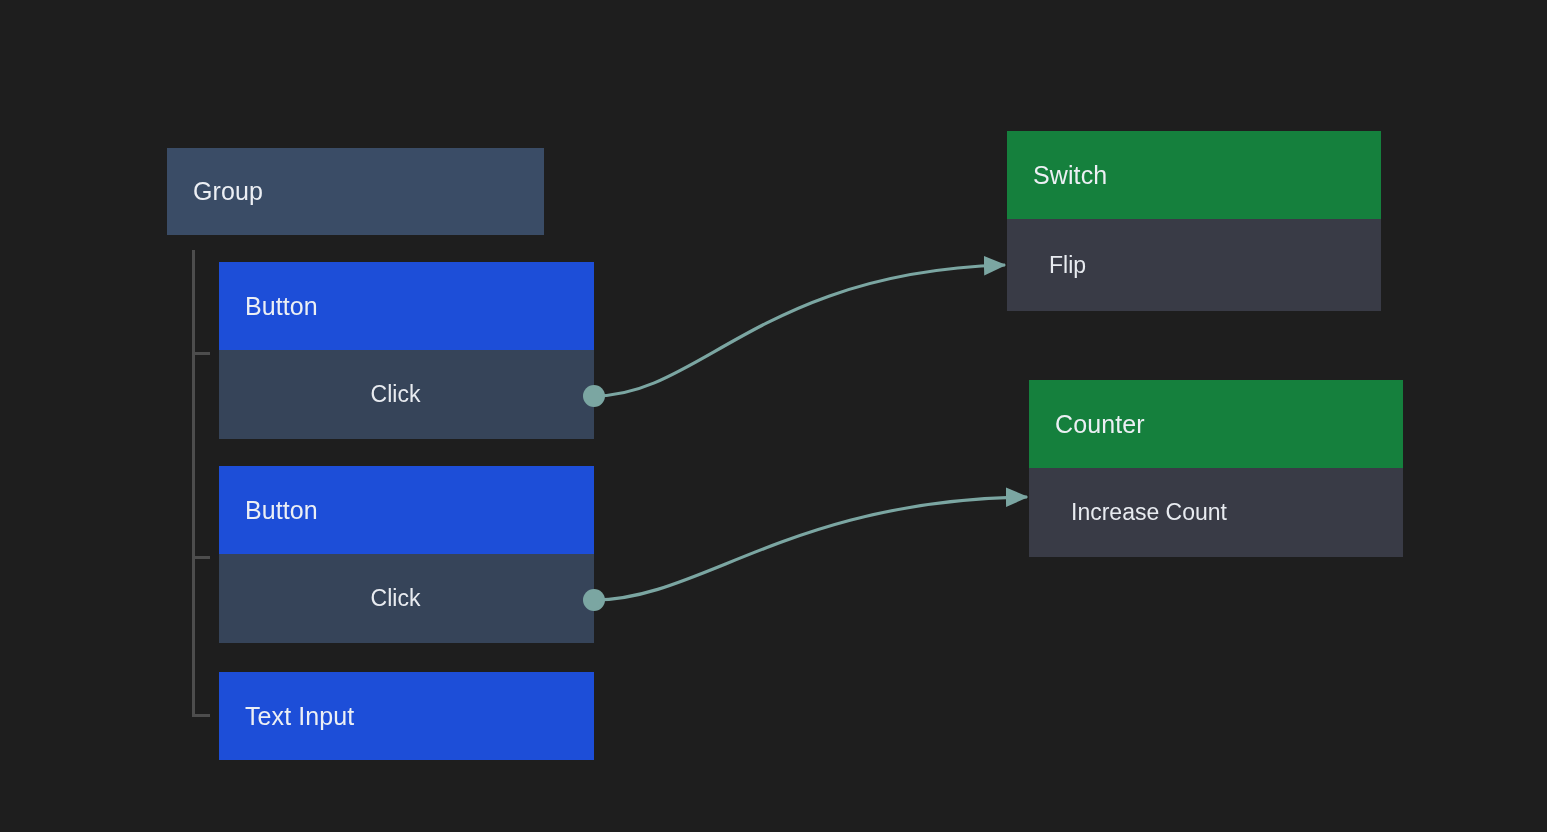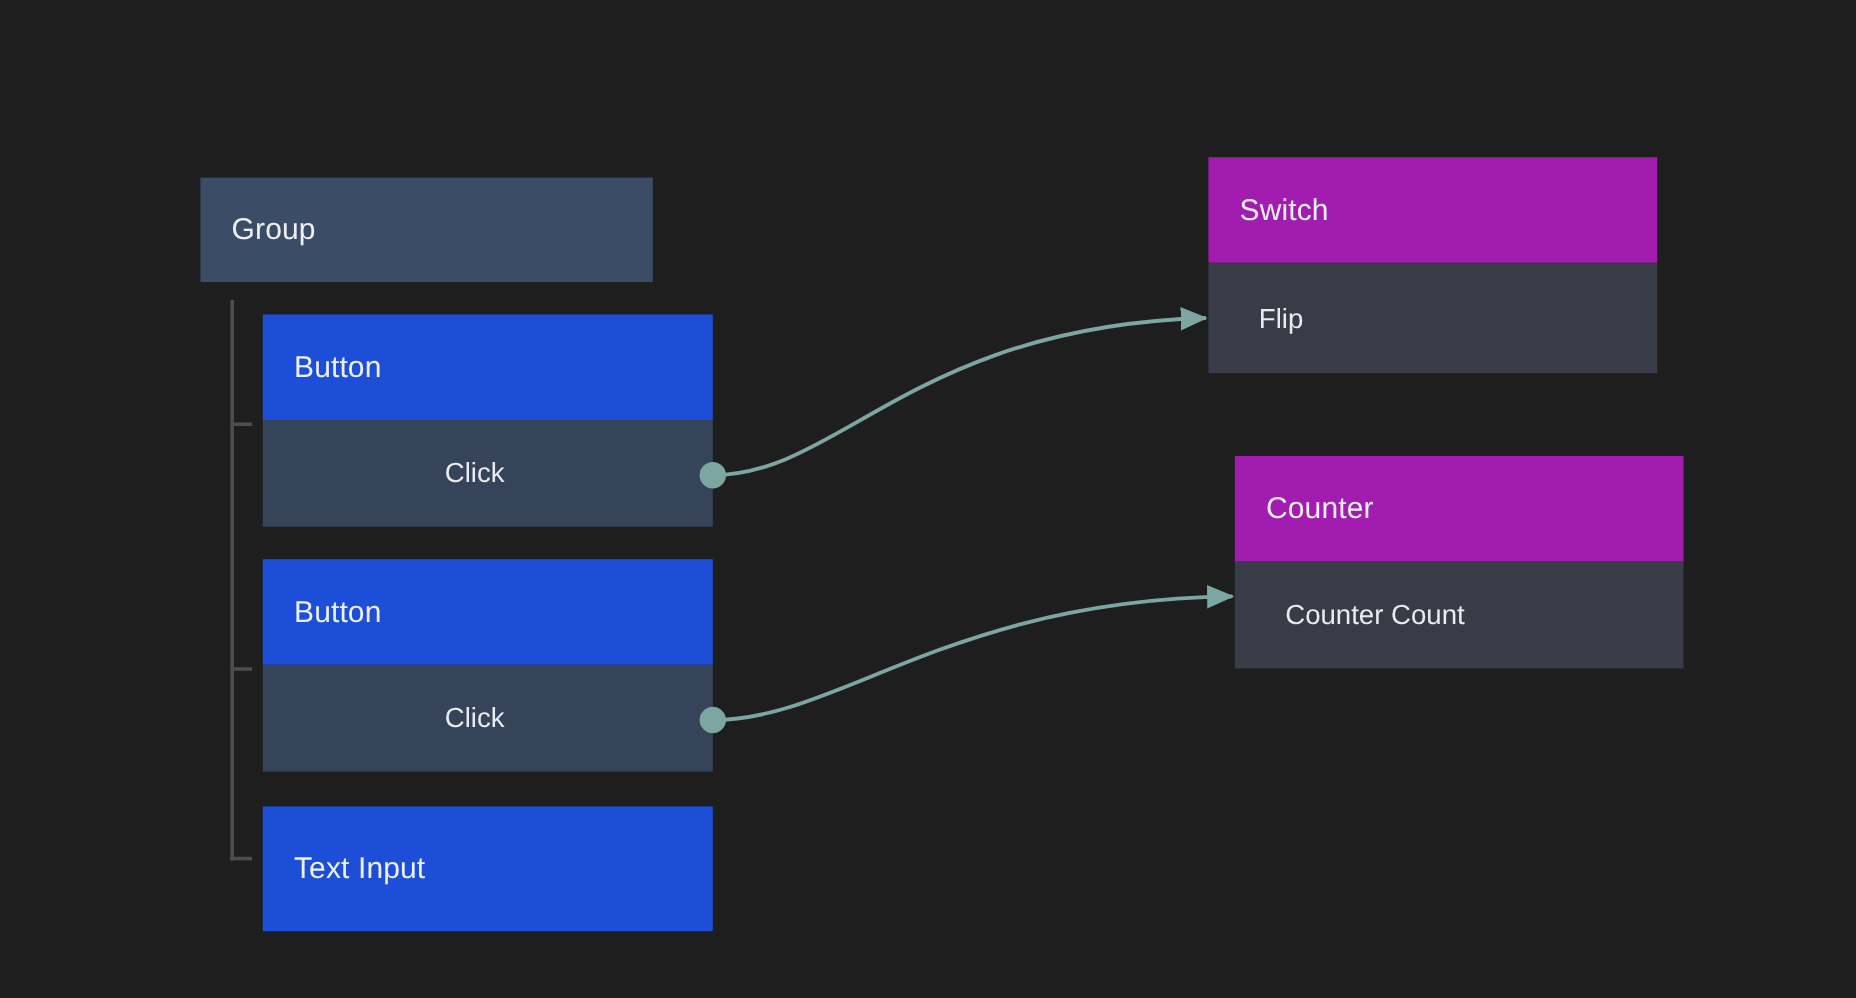--- a/index.html
+++ b/index.html
@@ -60,21 +60,21 @@
     color: #e8ebf0;
     white-space: nowrap;
   }
 
   
   .node-widget .band-header { background: #1d4ed8; }
   .node-widget .band-body   { background: #364459; }
   .node-group  .band-header { background: #3a4c66; }
 
   
-  .node-logic .band-header { background: #a21caf; }
+  .node-logic .band-header { background: #15803d; }
   .node-logic .band-body   { background: #393b46; }
 
   
   .band-header { padding-left: 26px; }
   
   .band-body {
     justify-content: center;
     padding-right: 22px;
   }
   
@@ -136,36 +136,36 @@
     <div class="band band-header" style="height:88px;">
       <span class="band-title">Button</span>
     </div>
     <div class="band band-body" style="height:89px;">
       <span class="band-port-label">Click</span>
     </div>
   </div>
   <div class="port" style="left:583px; top:589px;"></div>
 
   <div class="node node-widget" style="left:219px; top:672px; width:375px; height:88px;">
-    <div class="band band-header" style="height:104px;">
+    <div class="band band-header" style="height:88px;">
       <span class="band-title">Text Input</span>
     </div>
   </div>
 
   <div class="node node-logic" style="left:1007px; top:131px; width:374px; height:180px;">
     <div class="band band-header" style="height:88px;">
       <span class="band-title">Switch</span>
     </div>
     <div class="band band-body" style="height:92px;">
       <span class="band-port-label">Flip</span>
     </div>
   </div>
 
   <div class="node node-logic" style="left:1029px; top:380px; width:374px; height:177px;">
     <div class="band band-header" style="height:88px;">
       <span class="band-title">Counter</span>
     </div>
     <div class="band band-body" style="height:89px;">
-      <span class="band-port-label">Counter Count</span>
+      <span class="band-port-label">Increase Count</span>
     </div>
   </div>
 
 </div>
 
 </body></html>

